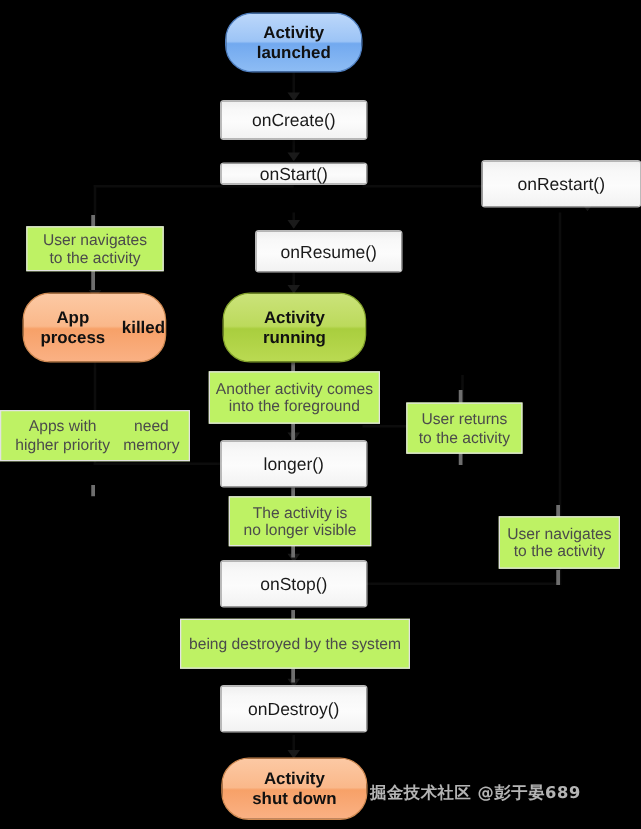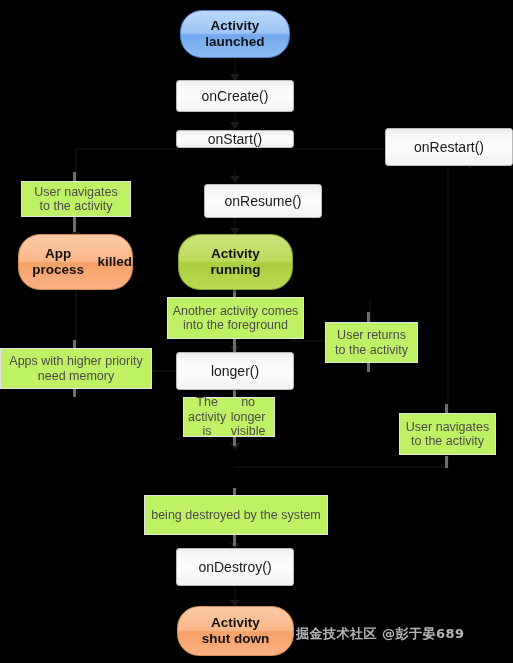--- a/index.html
+++ b/index.html
@@ -184,20 +184,23 @@
 
   <div class="node pill orange" style="left:18px; top:234px; width:115px; height:56px; flex-direction:row;">
     <span>App process</span>
     <span>killed</span>
   </div>
 
   <div class="node method" style="left:176px; top:352px; width:118px; height:38px;">
     <span>longer()</span>
   </div>
 
+  <div class="node method" style="left:176px; top:448px; width:118px; height:38px;">
+    <span>onStop()</span>
+  </div>
 
   <div class="node method" style="left:176px; top:548px; width:118px; height:38px;">
     <span>onDestroy()</span>
   </div>
 
   <div class="node pill orange" style="left:177px; top:606px; width:117px; height:50px; flex-direction:column;">
     <span>Activity</span>
     <span>shut down</span>
   </div>
 
@@ -209,26 +212,26 @@
   <div class="node label" style="left:167px; top:297px; width:137px; height:42px; flex-direction:column;">
     <span>Another activity comes</span>
     <span>into the foreground</span>
   </div>
 
   <div class="node label" style="left:325px; top:322px; width:93px; height:41px; flex-direction:column;">
     <span>User returns</span>
     <span>to the activity</span>
   </div>
 
-  <div class="node label" style="left:0px; top:348px; width:152px; height:41px; flex-direction:column;">
+  <div class="node label" style="left:0px; top:328px; width:152px; height:41px; flex-direction:row;">
     <span>Apps with higher priority</span>
     <span>need memory</span>
   </div>
 
-  <div class="node label" style="left:183px; top:397px; width:92px; height:40px; flex-direction:row;">
+  <div class="node label" style="left:183px; top:397px; width:114px; height:40px; flex-direction:column;">
     <span>The activity is</span>
     <span>no longer visible</span>
   </div>
 
   <div class="node label" style="left:399px; top:413px; width:97px; height:42px; flex-direction:column;">
     <span>User navigates</span>
     <span>to the activity</span>
   </div>
 
   <div class="node label" style="left:144px; top:495px; width:184px; height:40px; flex-direction:column;">

